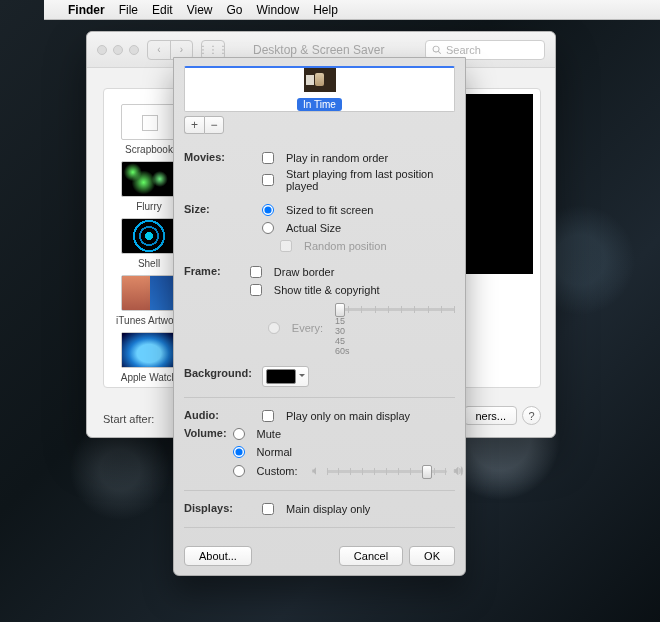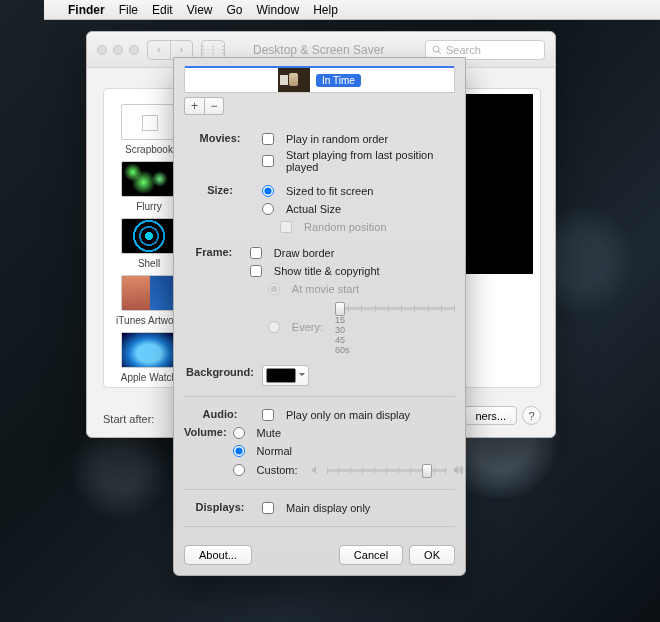--- a/index.html
+++ b/index.html
@@ -81,36 +81,36 @@
     position:absolute; left:173px; top:57px; width:293px; height:519px;
     background:linear-gradient(#e1e1e1,#dadada);
     border:1px solid #aeaeae; border-radius:0 0 6px 6px;
     box-shadow: 0 18px 30px rgba(0,0,0,0.35);
     z-index:50;
     padding:8px 10px 10px;
     display:flex; flex-direction:column;
   }
   .moviewell {
     height:92px; background:#fff; border:1px solid #c9c9c9; border-top:2px solid #3a78f2;
-    border-radius:2px; display:flex; flex-direction:row; align-items:center; justify-content:center; gap:6px;
+    border-radius:2px; display:flex; flex-direction:column; align-items:center; justify-content:center; gap:6px;
   }
   .moviethumb { width:32px;height:24px; background:#33271a; position:relative;}
   .moviethumb::before{content:"";position:absolute;left:11px;top:5px;width:9px;height:13px;background:linear-gradient(#d9c7a5,#b59a72);border-radius:2px;}
   .moviethumb::after{content:"";position:absolute;left:2px;top:7px;width:8px;height:10px;background:#e0dace;}
   .movietitle { background:#2f72e6; color:#fff; font-size:10px; padding:1px 6px; border-radius:3px;}
 
   .addremove { display:flex; margin-top:4px; }
   .addremove button { width:20px;height:18px;border:1px solid #b7b7b7;background:linear-gradient(#fdfdfd,#eee);font-size:12px;line-height:1;color:#555;display:flex;align-items:center;justify-content:center;}
   .addremove button:first-child{border-radius:3px 0 0 3px;border-right:none;}
   .addremove button:last-child{border-radius:0 3px 3px 0;}
 
   .formgrid { margin-top:6px; font-size:11px; color:#222; }
   .row { display:flex; align-items:flex-start; margin-top:2px;}
   .row.group { margin-top:10px; }
-  .lbl { width:78px; text-align:center; padding-right:6px; font-weight:600; color:#333; padding-top:1px;font-size:11px;}
+  .lbl { width:78px; text-align:left; padding-right:6px; font-weight:600; color:#333; padding-top:1px;font-size:11px;}
   .opts { flex:1; display:flex; flex-direction:column; gap:2px; }
   .opt { display:flex; align-items:center; gap:12px; min-height:16px;}
   .opt.indent { margin-left:18px; }
   .opt.disabled { color:#9c9c9c; }
   input[type=checkbox], input[type=radio]{ margin:0; width:12px;height:12px;}
   .swatch{ width:30px;height:15px;background:#000;border:1px solid #888;border-radius:2px;}
   .swatch-wrap{border:1px solid #bdbdbd;border-radius:3px;padding:2px 12px 2px 3px;background:linear-gradient(#fff,#f4f4f4);position:relative;display:inline-flex;}
   .swatch-wrap::after{content:"";position:absolute;right:3px;top:7px;border:3px solid transparent;border-top-color:#666;}
 
   .slider { width:120px; height:18px; position:relative; }
@@ -231,24 +231,20 @@
     <div class="row group">
       <div class="lbl">Frame:</div>
       <div class="opts">
         <label class="opt">
             <input type="checkbox" style="">
             <span>Draw border</span>
           </label>
         <label class="opt">
             <input type="checkbox" style="">
             <span>Show title &amp; copyright</span>
-          </label>
-        <label class="opt indent disabled">
-            <input type="radio" name="fr" checked="" disabled="" style="">
-            <span>At movie start</span>
           </label>
         <div class="opt indent disabled">
           <input type="radio" name="fr" disabled="" style="">
           <span>Every:</span>
           <div>
             <div class="slider">
               <div class="track"></div>
               <div class="ticks">
                   <i></i>
                   <i></i>

